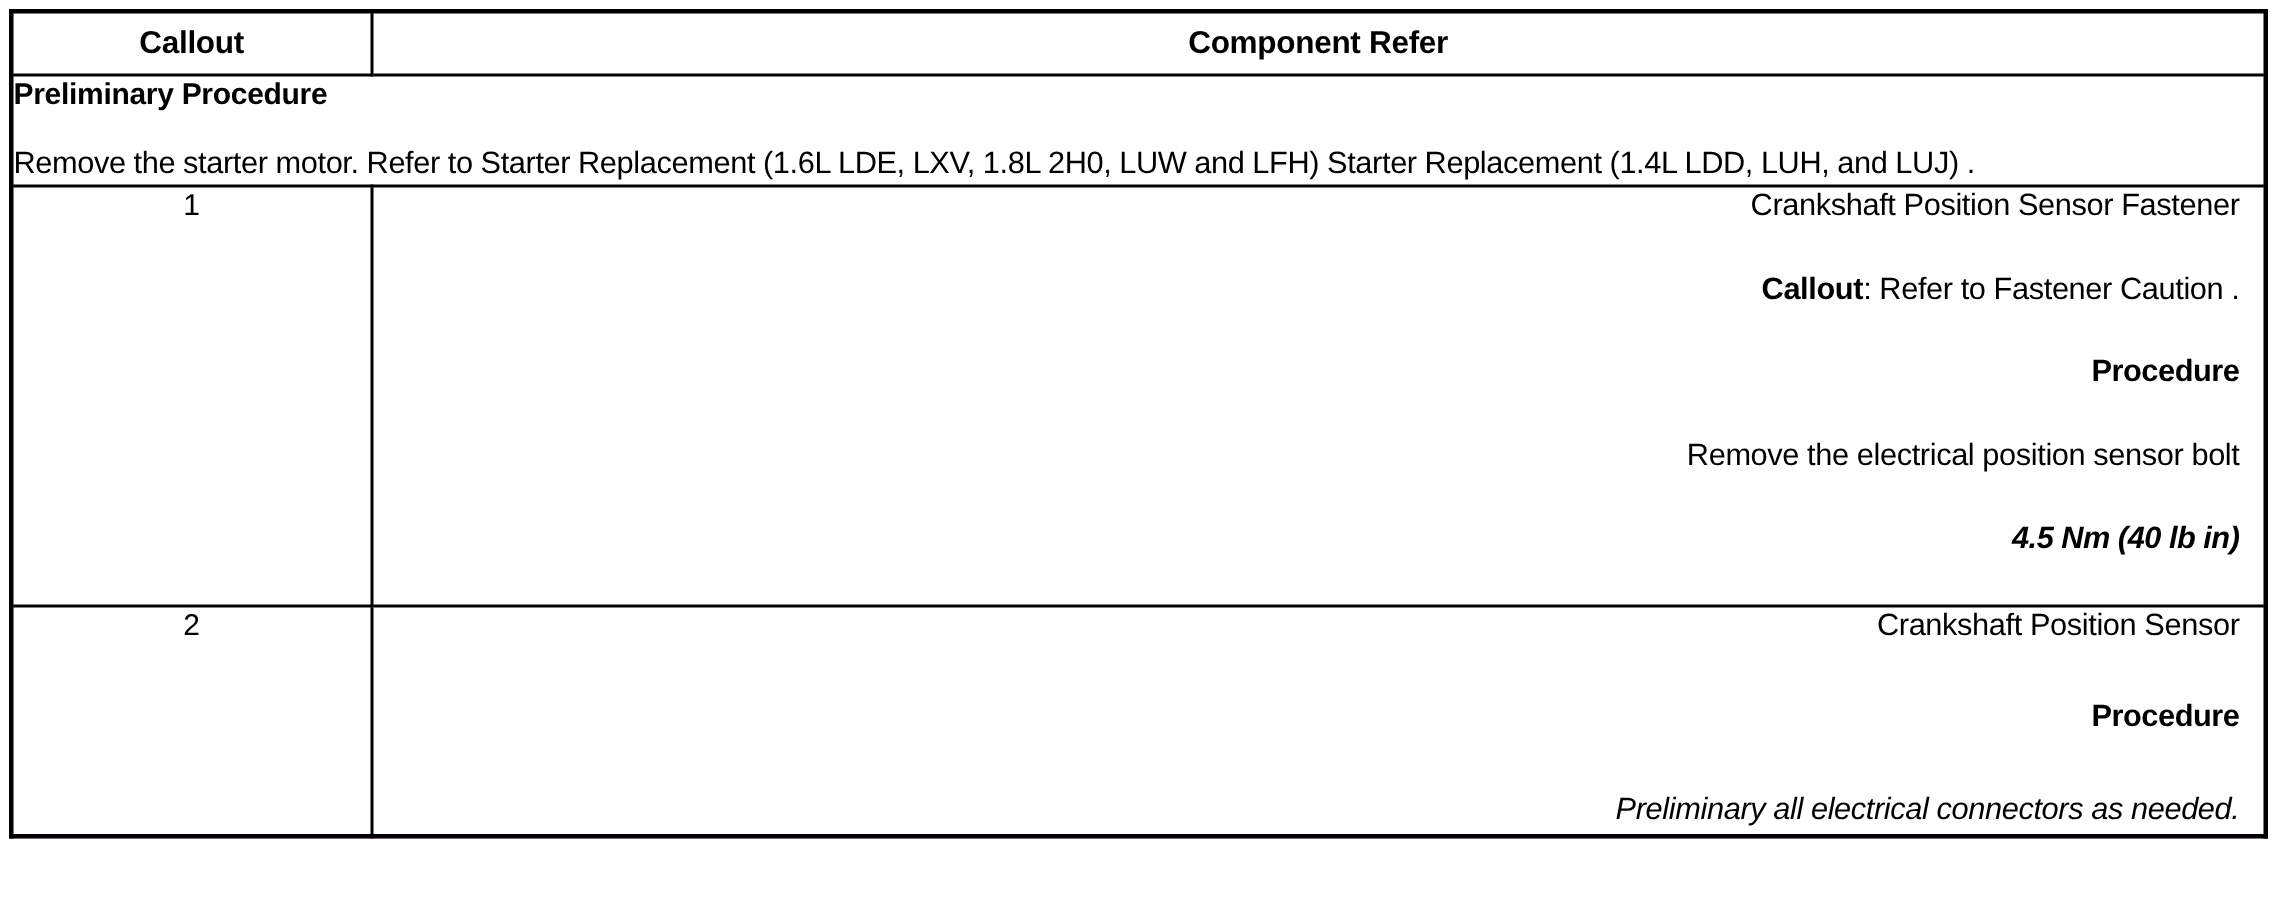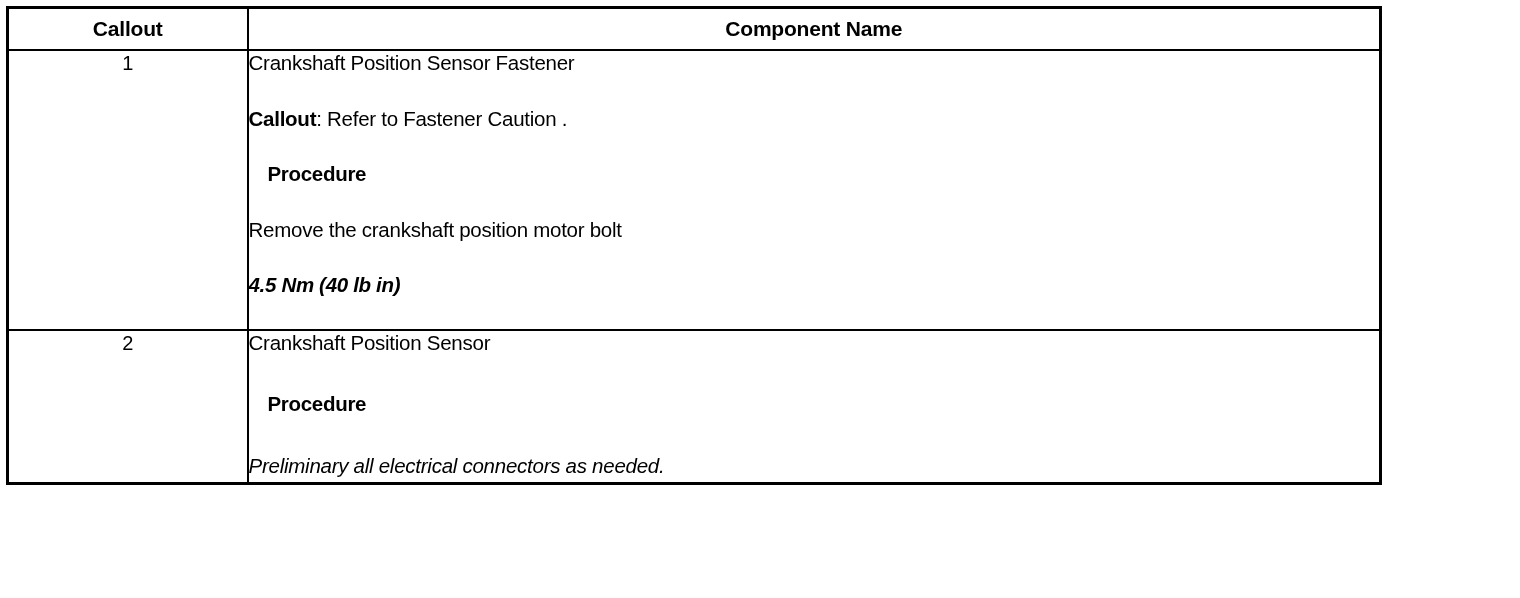--- a/index.html
+++ b/index.html
@@ -18,21 +18,21 @@
   .sheet {
     position: relative;
     width: 1520px;
     height: 598px;
     background: #ffffff;
     box-sizing: border-box;
     padding: 6px 8px 6px 6px;
   }
 
   table.proc-table {
-    width: 1376px;
+    width: 1506px;
     border-collapse: collapse;
     table-layout: fixed;
     background: #f0abfc;
     border: 3px solid #000000;
   }
 
   table.proc-table td,
   table.proc-table th {
     border: 2px solid #000000;
     vertical-align: top;
@@ -89,20 +89,21 @@
   
   .desc-cell {
     padding: 8px 6px 10px 7px;
   }
   .desc-cell p {
     margin: 0 16px 32px 0;
     font-size: 20.5px;
     line-height: 1.15;
     letter-spacing: -0.25px;
     word-spacing: -0.1px;
+    text-align: right;
   }
   .desc-cell p:last-child {
     margin-bottom: 2px;
     font-style: italic;
   }
   .desc-cell p.bold {
     font-weight: bold;
     letter-spacing: -0.3px;
     padding-left: 19px;
   }
@@ -125,31 +126,37 @@
 
   <table class="proc-table">
     <colgroup>
       <col class="col-callout">
       <col class="col-name">
     </colgroup>
     <tbody>
 
       <tr>
         <th class="hdr-cell">Callout</th>
-        <th class="hdr-cell">Component Name</th>
+        <th class="hdr-cell">Component Refer</th>
       </tr>
 
+      <tr>
+        <td class="prelim-cell" colspan="2">
+          <p class="prelim-title">Preliminary Procedure</p>
+          <p class="prelim-body">Remove the starter motor. Refer to Starter Replacement (1.6L LDE, LXV, 1.8L 2H0, LUW and LFH) Starter Replacement (1.4L LDD, LUH, and LUJ) .</p>
+        </td>
+      </tr>
 
       <tr class="row1">
         <td class="callout-cell">1</td>
         <td class="desc-cell">
           <p>Crankshaft Position Sensor Fastener</p>
           <p><span class="lead-bold">Callout</span><span>: Refer to Fastener Caution .</span></p>
           <p class="bold">Procedure</p>
-          <p>Remove the crankshaft position motor bolt</p>
+          <p>Remove the electrical position sensor bolt</p>
           <p class="torque">4.5 Nm (40 lb in)</p>
         </td>
       </tr>
 
       <tr class="row2">
         <td class="callout-cell">2</td>
         <td class="desc-cell">
           <p>Crankshaft Position Sensor</p>
           <p class="bold">Procedure</p>
           <p>Preliminary all electrical connectors as needed.</p>

